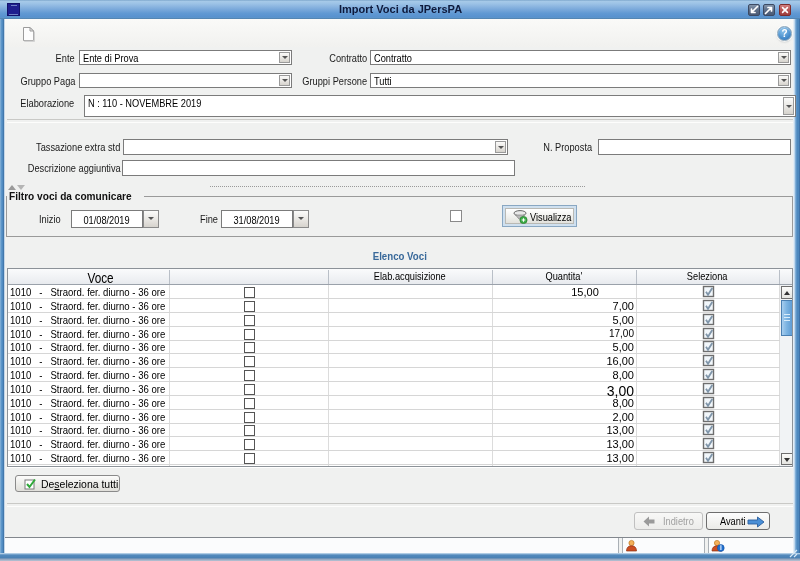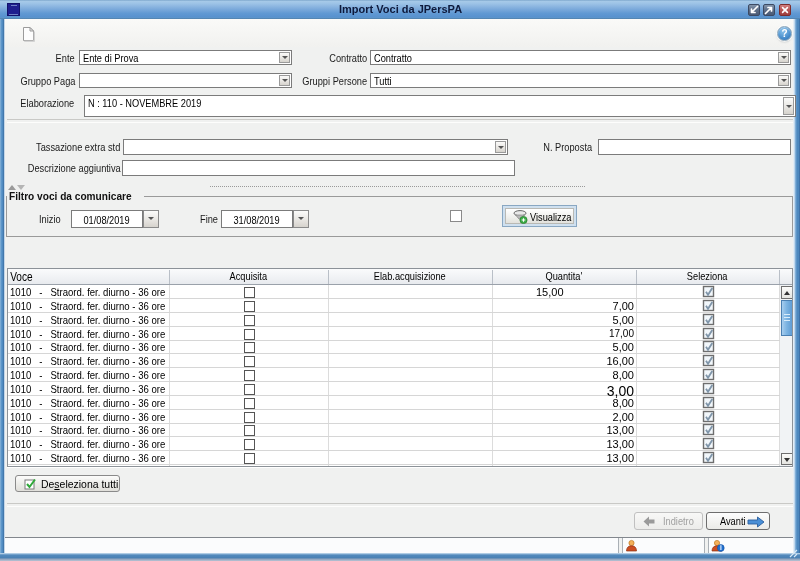--- a/index.html
+++ b/index.html
@@ -130,43 +130,43 @@
       <svg style="position:absolute;left:7px;top:1px;" width="16" height="14" viewBox="0 0 16 14">
         <ellipse cx="7" cy="3.2" rx="6" ry="2.6" fill="#e8e8e8" stroke="#666" stroke-width="1"></ellipse>
         <path d="M2.5 5 L6 9 L8 9 L11.5 5 Z" fill="#b8b8b8" stroke="#777" stroke-width="0.6"></path>
         <circle cx="10.5" cy="10" r="3.6" fill="#3fae49" stroke="#1d7a27" stroke-width="0.7"></circle>
         <path d="M10.5 8.2 v3.6 M8.7 10 h3.6" stroke="#fff" stroke-width="1.1"></path>
       </svg>
       <span style="position:absolute;left:24px;top:2px;font-size:11px;color:#000;"><span class="tL">Visualizza</span></span>
     </div>
   </div>
 
+  <div class="abs" style="left:0px;top:250px;width:800px;text-align:center;font-size:11px;font-weight:bold;color:#39699a;"><span class="tC" style="transform:scaleX(.88);">Elenco Voci</span></div>
 
   <div class="abs" id="tbl" style="left:7px;top:268px;width:786px;height:199px;background:#fff;border:1px solid #8c9298;box-sizing:border-box;overflow:hidden;">
 <div style="position:absolute;left:0;top:0;width:784px;height:16px;background:linear-gradient(#fafbfc,#eef0f3 70%,#e7eaee);border-bottom:1px solid #9aa1aa;box-sizing:border-box;">
-<span style="position:absolute;left:0px;top:1px;width:161px;font-size:12px;"><span class="tC">Voce</span></span>
-<span style="position:absolute;left:161px;top:1px;width:159px;text-align:center;font-size:11px;"><span class="tC">Acquisita</span></span>
+<span style="position:absolute;left:12px;top:1px;width:161px;text-align:center;font-size:14px;"><span class="tC">Voce</span></span>
 <span style="position:absolute;left:320px;top:1px;width:164px;text-align:center;font-size:11px;"><span class="tC">Elab.acquisizione</span></span>
 <span style="position:absolute;left:484px;top:1px;width:144px;text-align:center;font-size:11px;"><span class="tC">Quantita'</span></span>
 <span style="position:absolute;left:628px;top:1px;width:143px;text-align:center;font-size:11px;"><span class="tC">Seleziona</span></span>
 <span style="position:absolute;left:161px;top:1px;width:1px;height:14px;background:#b9bfc7;"></span>
 <span style="position:absolute;left:320px;top:1px;width:1px;height:14px;background:#b9bfc7;"></span>
 <span style="position:absolute;left:484px;top:1px;width:1px;height:14px;background:#b9bfc7;"></span>
 <span style="position:absolute;left:628px;top:1px;width:1px;height:14px;background:#b9bfc7;"></span>
 <span style="position:absolute;left:771px;top:1px;width:1px;height:14px;background:#b9bfc7;"></span>
 </div>
 <div style="position:absolute;left:161px;top:16px;width:1px;height:181px;background:#dcdcdc;"></div>
 <div style="position:absolute;left:320px;top:16px;width:1px;height:181px;background:#dcdcdc;"></div>
 <div style="position:absolute;left:484px;top:16px;width:1px;height:181px;background:#dcdcdc;"></div>
 <div style="position:absolute;left:628px;top:16px;width:1px;height:181px;background:#dcdcdc;"></div>
 <div style="position:absolute;left:771px;top:16px;width:1px;height:181px;background:#dcdcdc;"></div>
 <div style="position:absolute;left:0;top:16px;width:784px;height:14px;border-bottom:1px solid #d6d6d6;box-sizing:border-box;">
 <span style="position:absolute;left:2px;top:1px;font-size:11px;"><span class="tL" style="transform:scaleX(.87);">1010&nbsp;&nbsp; -&nbsp;&nbsp; Straord. fer. diurno - 36 ore</span></span>
 <span style="position:absolute;left:236px;top:2px;width:9px;height:9px;background:#fff;border:1px solid #555;"></span>
-<span style="position:absolute;left:528px;top:1px;width:98px;text-align:left;font-size:11px;">15,00</span>
+<span style="position:absolute;left:528px;top:1px;width:98px;text-align:center;font-size:11px;">15,00</span>
 <svg style="position:absolute;left:694px;top:0px;" width="14" height="14" viewBox="0 0 14 14">
 <rect x="1.5" y="1.5" width="10" height="10" fill="#f2f7fb" stroke="#6e6e6e" stroke-width="1.4"></rect>
 <path d="M4 6.8 L6 9.8 L10.3 3" fill="none" stroke="#8096aa" stroke-width="1.8"></path>
 </svg>
 </div>
 <div style="position:absolute;left:0;top:30px;width:784px;height:14px;border-bottom:1px solid #d6d6d6;box-sizing:border-box;">
 <span style="position:absolute;left:2px;top:1px;font-size:11px;"><span class="tL" style="transform:scaleX(.87);">1010&nbsp;&nbsp; -&nbsp;&nbsp; Straord. fer. diurno - 36 ore</span></span>
 <span style="position:absolute;left:236px;top:2px;width:9px;height:9px;background:#fff;border:1px solid #555;"></span>
 <span style="position:absolute;left:528px;top:1px;width:98px;text-align:right;font-size:11px;">7,00</span>
 <svg style="position:absolute;left:694px;top:0px;" width="14" height="14" viewBox="0 0 14 14">

